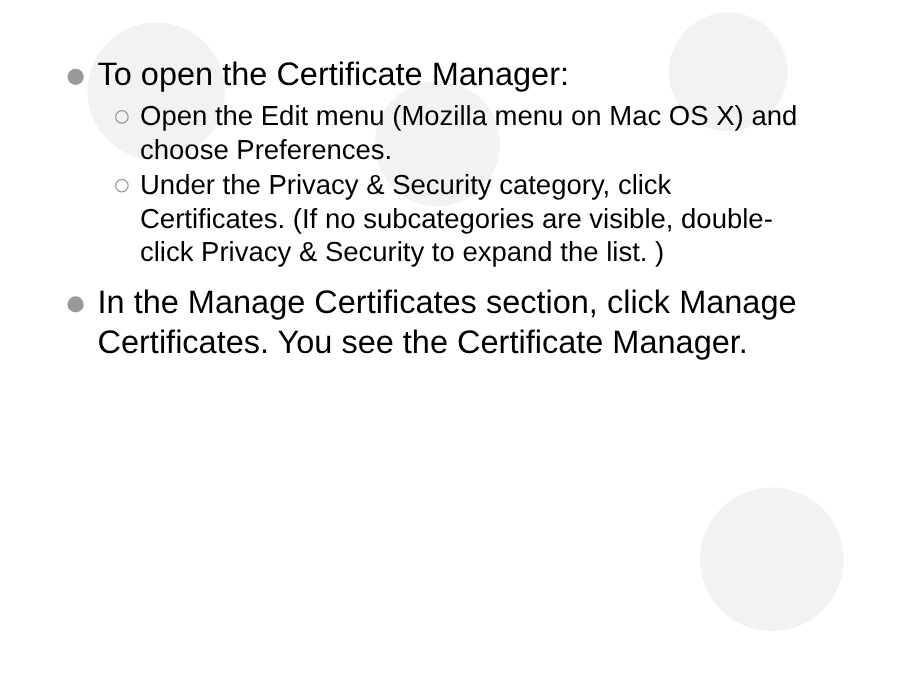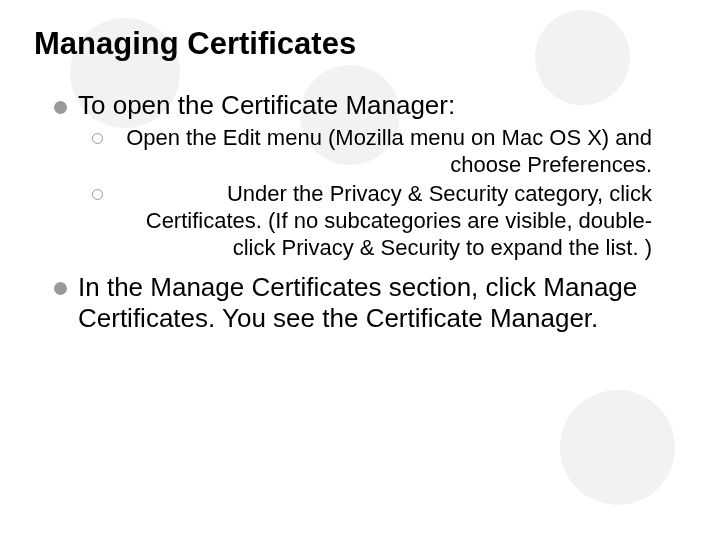--- a/index.html
+++ b/index.html
@@ -61,21 +61,20 @@
     list-style: none;
     margin: 4px 0 8px 0;
     padding: 0 0 0 14px;
     font-size: 22px;
     line-height: 1.22;
   }
   ul.level2 > li {
     position: relative;
     padding-left: 20px;
     margin-bottom: 2px;
-    text-align: right;
   }
   ul.level2 > li::before {
     content: "";
     position: absolute;
     left: 0;
     top: 0.36em;
     width: 11px;
     height: 11px;
     border: 1.6px solid #999999;
     border-radius: 50%;
@@ -84,21 +83,20 @@
 </style>
 </head>
 <body>
 
 <div class="bg-circle c1"></div>
 <div class="bg-circle c2"></div>
 <div class="bg-circle c3"></div>
 <div class="bg-circle c4"></div>
 
 <div class="content">
-  <h1 class="title">Managing Certificates</h1>
 
   <ul class="level1">
     <li>
       <span>To open the Certificate Manager:</span>
       <ul class="level2">
         <li>
           <span>Open the Edit menu (Mozilla menu on Mac OS X) and choose Preferences.</span>
         </li>
         <li>
           <span>Under the Privacy &amp; Security category, click Certificates. (If no subcategories are visible, double-click Privacy &amp; Security to expand the list. )</span>

